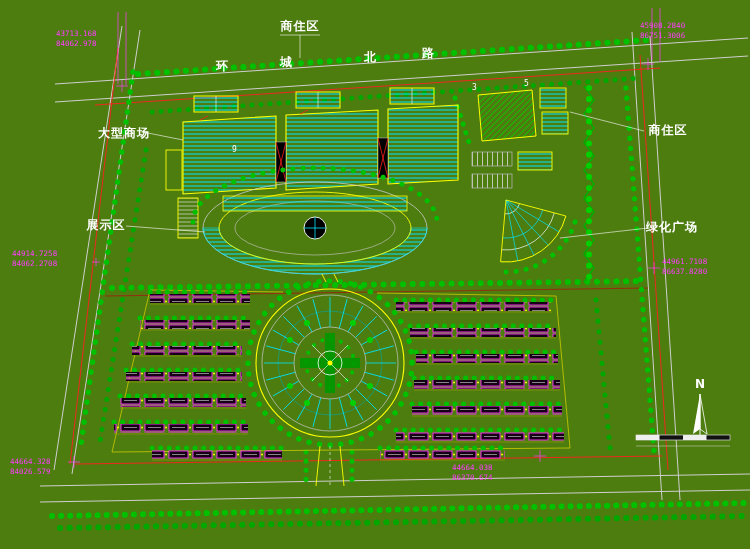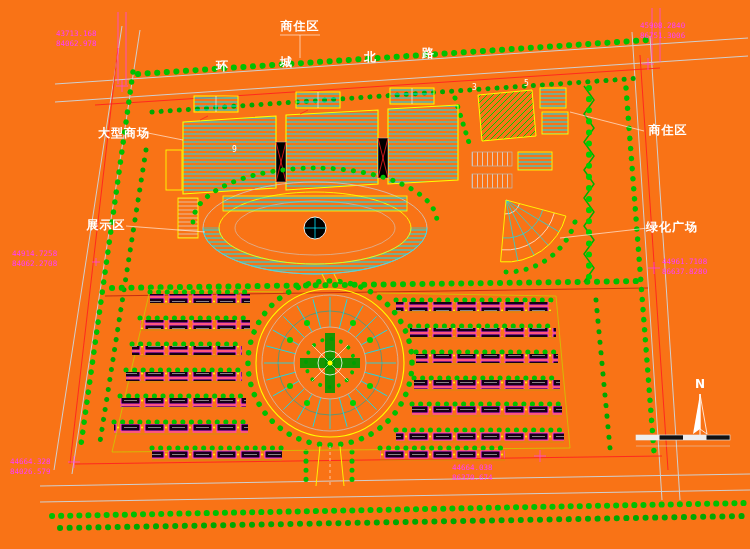--- a/index.html
+++ b/index.html
@@ -1,16 +1,16 @@
 <!DOCTYPE html>
 <html><head>
 <meta charset="utf-8">
 <style>
   html,body{margin:0;padding:0;background:#000;width:750px;height:549px;overflow:hidden;}
-  .stage{position:relative;width:750px;height:549px;background:#f97316;}
+  .stage{position:relative;width:750px;height:549px;background:#4d7c0f;}
   svg{position:absolute;left:0;top:0;}
   text{font-family:"DejaVu Sans",sans-serif;}
   .cjk{fill:#ffffff;font-size:12px;font-weight:bold;letter-spacing:1px;}
   .roadchar{fill:#ffffff;font-size:12px;font-weight:bold;}
   .coord{font-family:"DejaVu Sans Mono",monospace;fill:#ff3dff;font-size:7.5px;}
   .bnum{fill:#ffffff;font-size:8px;font-family:"DejaVu Sans Mono",monospace;}
   .north-n{fill:#ffffff;font-size:12px;font-weight:bold;}
 </style>
 </head>
 <body>

